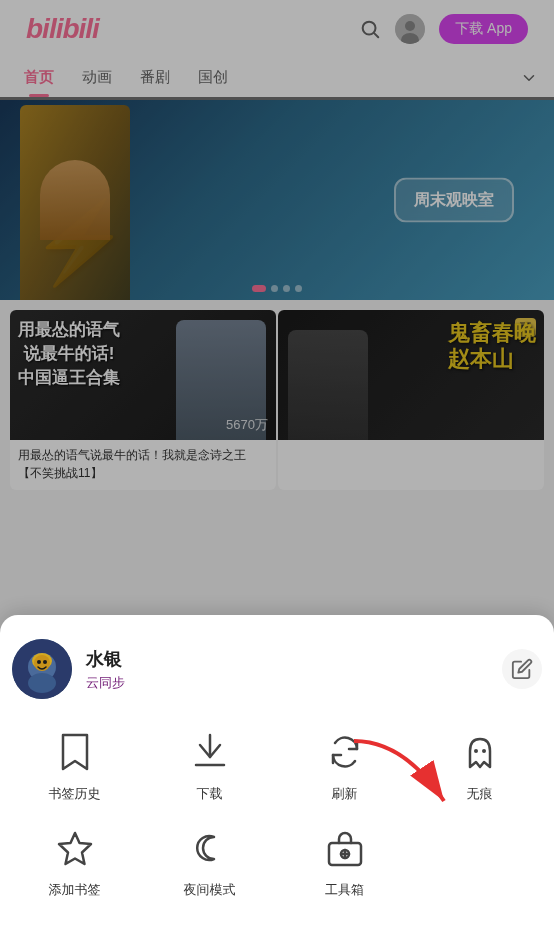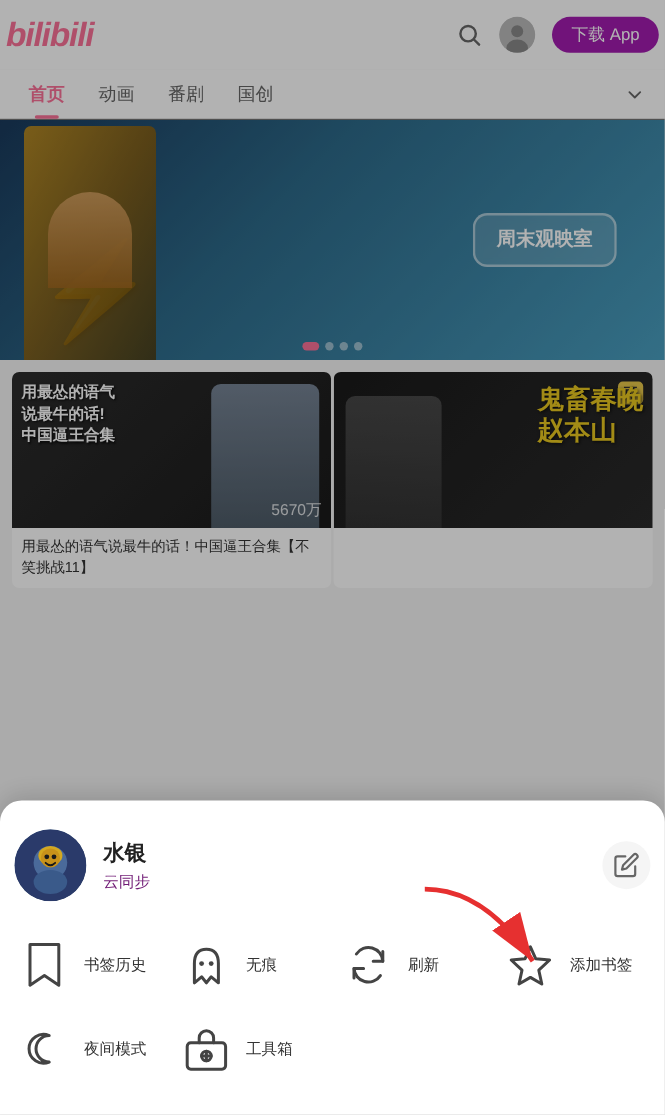--- a/index.html
+++ b/index.html
@@ -10,21 +10,21 @@
       font-family: -apple-system, "PingFang SC", "Microsoft YaHei", sans-serif;
       background: #f5f5f5;
       position: relative;
     }
 
     
     .header {
       background: #fff;
       display: flex;
       align-items: center;
-      padding: 8px 5px;
+      padding: 8px 26px;
       height: 58px;
     }
     .logo {
       flex: 1;
     }
     .logo-text {
       font-size: 28px;
       font-weight: 900;
       color: #fb7299;
       letter-spacing: -1px;
@@ -47,37 +47,37 @@
       border-radius: 50%;
       background: #ccc;
       overflow: hidden;
       display: flex;
       align-items: center;
       justify-content: center;
       font-size: 12px;
       color: #fff;
     }
     .download-btn {
-      background: #a21caf;
+      background: #d946ef;
       color: #fff;
       border: none;
       border-radius: 20px;
       padding: 6px 16px;
       font-size: 14px;
       cursor: pointer;
       white-space: nowrap;
     }
 
     
     .nav-tabs {
       background: #fff;
       display: flex;
       align-items: center;
       padding: 0 10px;
-      border-bottom: 1px solid #737373;
+      border-bottom: 3px solid #737373;
       height: 42px;
       text-align: center;
     }
     .nav-tab {
       padding: 0 14px;
       font-size: 15px;
       color: #666;
       cursor: pointer;
       height: 100%;
       display: flex;
@@ -213,24 +213,25 @@
       height: 110px;
       background: linear-gradient(to bottom, #5a5a5a, #3a3a3a);
       border-radius: 8px 8px 0 0;
       opacity: 0.7;
     }
     .thumb-text-overlay {
       position: absolute;
       top: 8px;
       left: 8px;
       color: #fff;
-      font-size: 13px;
+      font-size: 17px;
       font-weight: bold;
       line-height: 1.4;
       text-shadow: 1px 1px 2px rgba(0,0,0,0.8);
+      text-align: center;
     }
     .thumb-badge {
       position: absolute;
       top: 8px;
       right: 8px;
       background: #e8c84a;
       color: #333;
       font-size: 11px;
       font-weight: bold;
       padding: 2px 5px;
@@ -334,21 +335,21 @@
     }
 
     
     .menu-grid {
       display: grid;
       grid-template-columns: repeat(4, 1fr);
       gap: 20px 10px;
     }
     .menu-item {
       display: flex;
-      flex-direction: row;
+      flex-direction: column;
       align-items: center;
       gap: 8px;
       cursor: pointer;
     }
     .menu-icon {
       width: 50px;
       height: 50px;
       display: flex;
       align-items: center;
       justify-content: center;
@@ -428,21 +429,21 @@
 <div class="video-grid">
 
   <div class="video-card">
     <div class="video-thumb">
       <div class="thumb-bg-left">
         <div class="thumb-person-left"></div>
         <div class="thumb-text-overlay">用最怂的语气<br>说最牛的话!<br>中国逼王合集</div>
         <div class="thumb-views">5670万</div>
       </div>
     </div>
-    <div class="video-title">用最怂的语气说最牛的话！中国逼王合集【不笑挑战11】</div>
+    <div class="video-title">用最怂的语气说最牛的话！我就是念诗之王【不笑挑战11】</div>
   </div>
 
   <div class="video-card">
     <div class="video-thumb">
       <div class="thumb-bg-right">
         <div class="thumb-person-right"></div>
         <div class="thumb-badge">可</div>
         <div class="thumb-yellow-text">鬼畜春晚<br>赵本山</div>
       </div>
     </div>
@@ -485,43 +486,53 @@
 
     <div class="menu-item">
       <div class="menu-icon">
         <svg width="36" height="42" viewBox="0 0 36 42" fill="none" stroke="#444" stroke-width="2.5" stroke-linecap="round" stroke-linejoin="round">
           <path d="M6 4h24v34l-12-8-12 8V4z"></path>
         </svg>
       </div>
       <span class="menu-label">书签历史</span>
     </div>
 
-
-
     <div class="menu-item">
       <div class="menu-icon">
         <svg width="36" height="42" viewBox="0 0 36 42" fill="none" stroke="#444" stroke-width="2.5" stroke-linecap="round" stroke-linejoin="round">
-          <path d="M8 20 Q8 8 18 8 Q28 8 28 20 L28 36 L22 31 L18 36 L14 31 L8 36 Z"></path>
-          <circle cx="14" cy="20" r="2" fill="#444" stroke="none"></circle>
-          <circle cx="22" cy="20" r="2" fill="#444" stroke="none"></circle>
-        </svg>
-      </div>
-      <span class="menu-label">无痕</span>
-    </div>
+          <polyline points="8,14 18,26 28,14"></polyline>
+          <line x1="18" y1="4" x2="18" y2="26"></line>
+          <line x1="4" y1="34" x2="32" y2="34"></line>
+        </svg>
+      </div>
+      <span class="menu-label">下载</span>
+    </div>
+
 
     <div class="menu-item">
       <div class="menu-icon">
         <svg width="36" height="42" viewBox="0 0 36 42" fill="none" stroke="#444" stroke-width="2.5" stroke-linecap="round" stroke-linejoin="round">
           <path d="M30 18A12 12 0 0 0 8 12"></path>
           <path d="M6 24A12 12 0 0 0 28 30"></path>
           <polyline points="30,10 30,18 22,18"></polyline>
           <polyline points="6,32 6,24 14,24"></polyline>
         </svg>
       </div>
       <span class="menu-label">刷新</span>
+    </div>
+
+    <div class="menu-item">
+      <div class="menu-icon">
+        <svg width="36" height="42" viewBox="0 0 36 42" fill="none" stroke="#444" stroke-width="2.5" stroke-linecap="round" stroke-linejoin="round">
+          <path d="M8 20 Q8 8 18 8 Q28 8 28 20 L28 36 L22 31 L18 36 L14 31 L8 36 Z"></path>
+          <circle cx="14" cy="20" r="2" fill="#444" stroke="none"></circle>
+          <circle cx="22" cy="20" r="2" fill="#444" stroke="none"></circle>
+        </svg>
+      </div>
+      <span class="menu-label">无痕</span>
     </div>
 
     <div class="menu-item">
       <div class="menu-icon">
         <svg width="40" height="42" viewBox="0 0 40 42" fill="none" stroke="#444" stroke-width="2.5" stroke-linecap="round" stroke-linejoin="round">
           <polygon points="20,6 24.5,16 36,17 27,25.5 29.5,37 20,31.5 10.5,37 13,25.5 4,17 15.5,16"></polygon>
         </svg>
       </div>
       <span class="menu-label">添加书签</span>
     </div>

